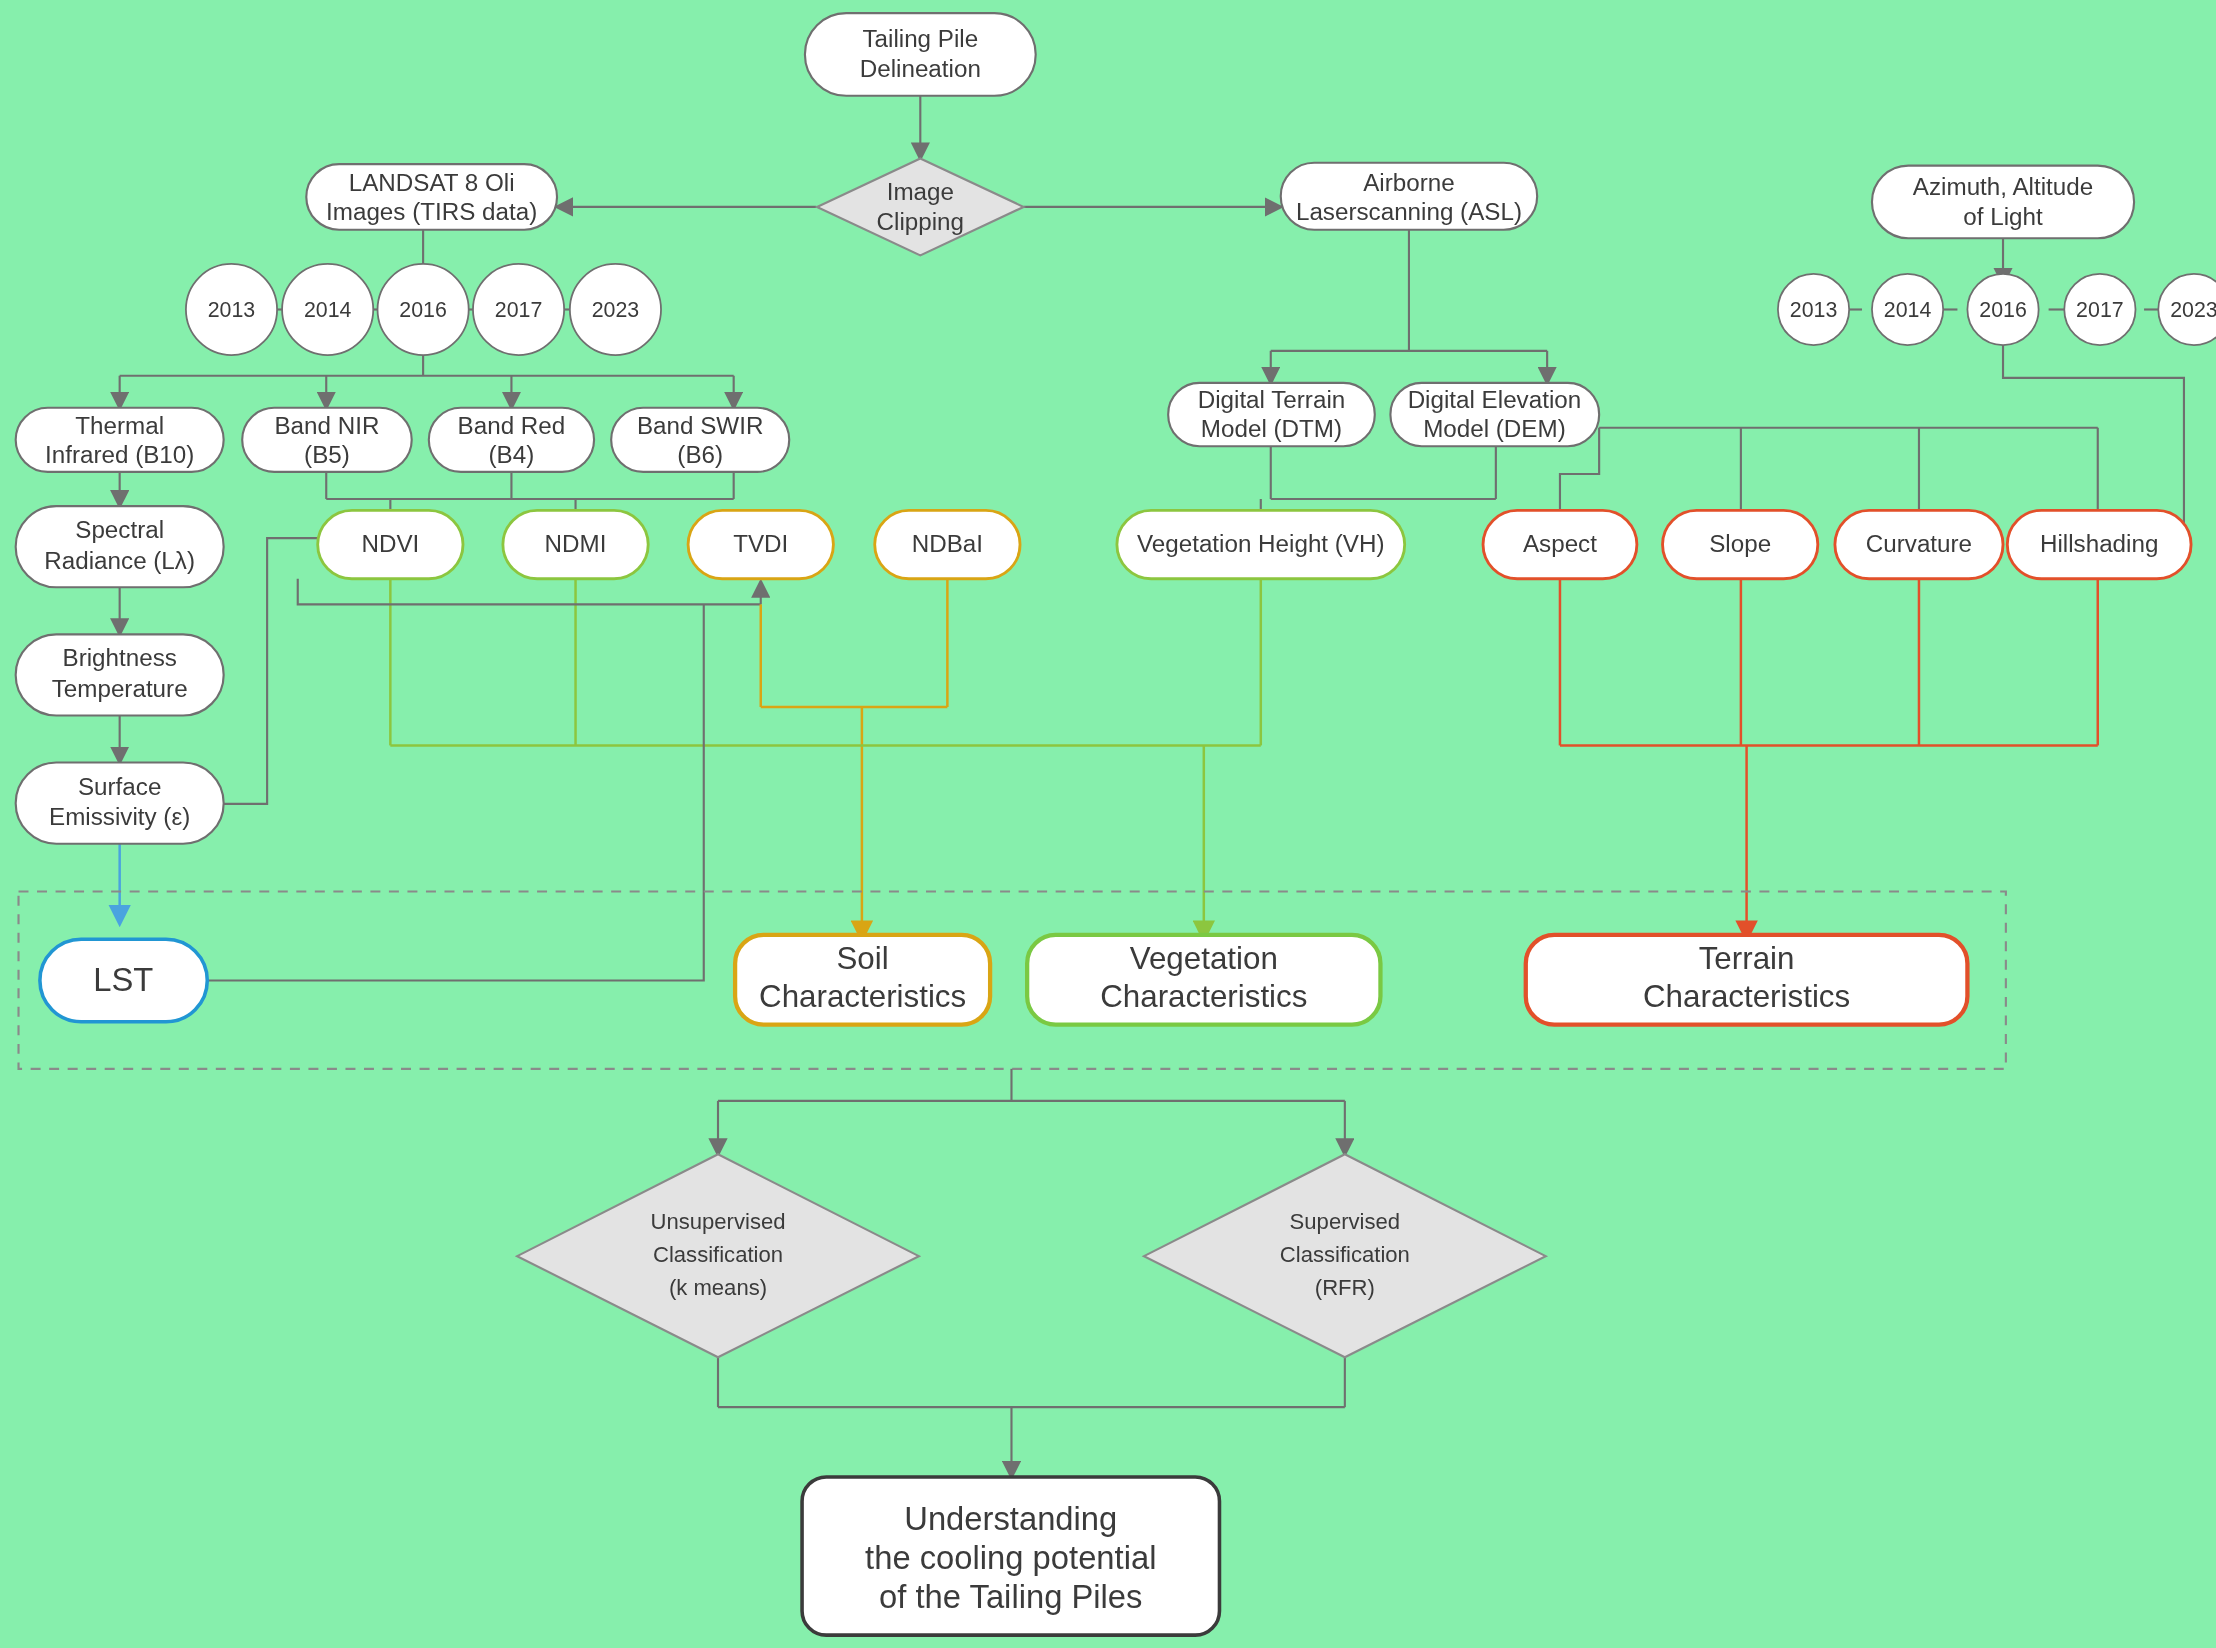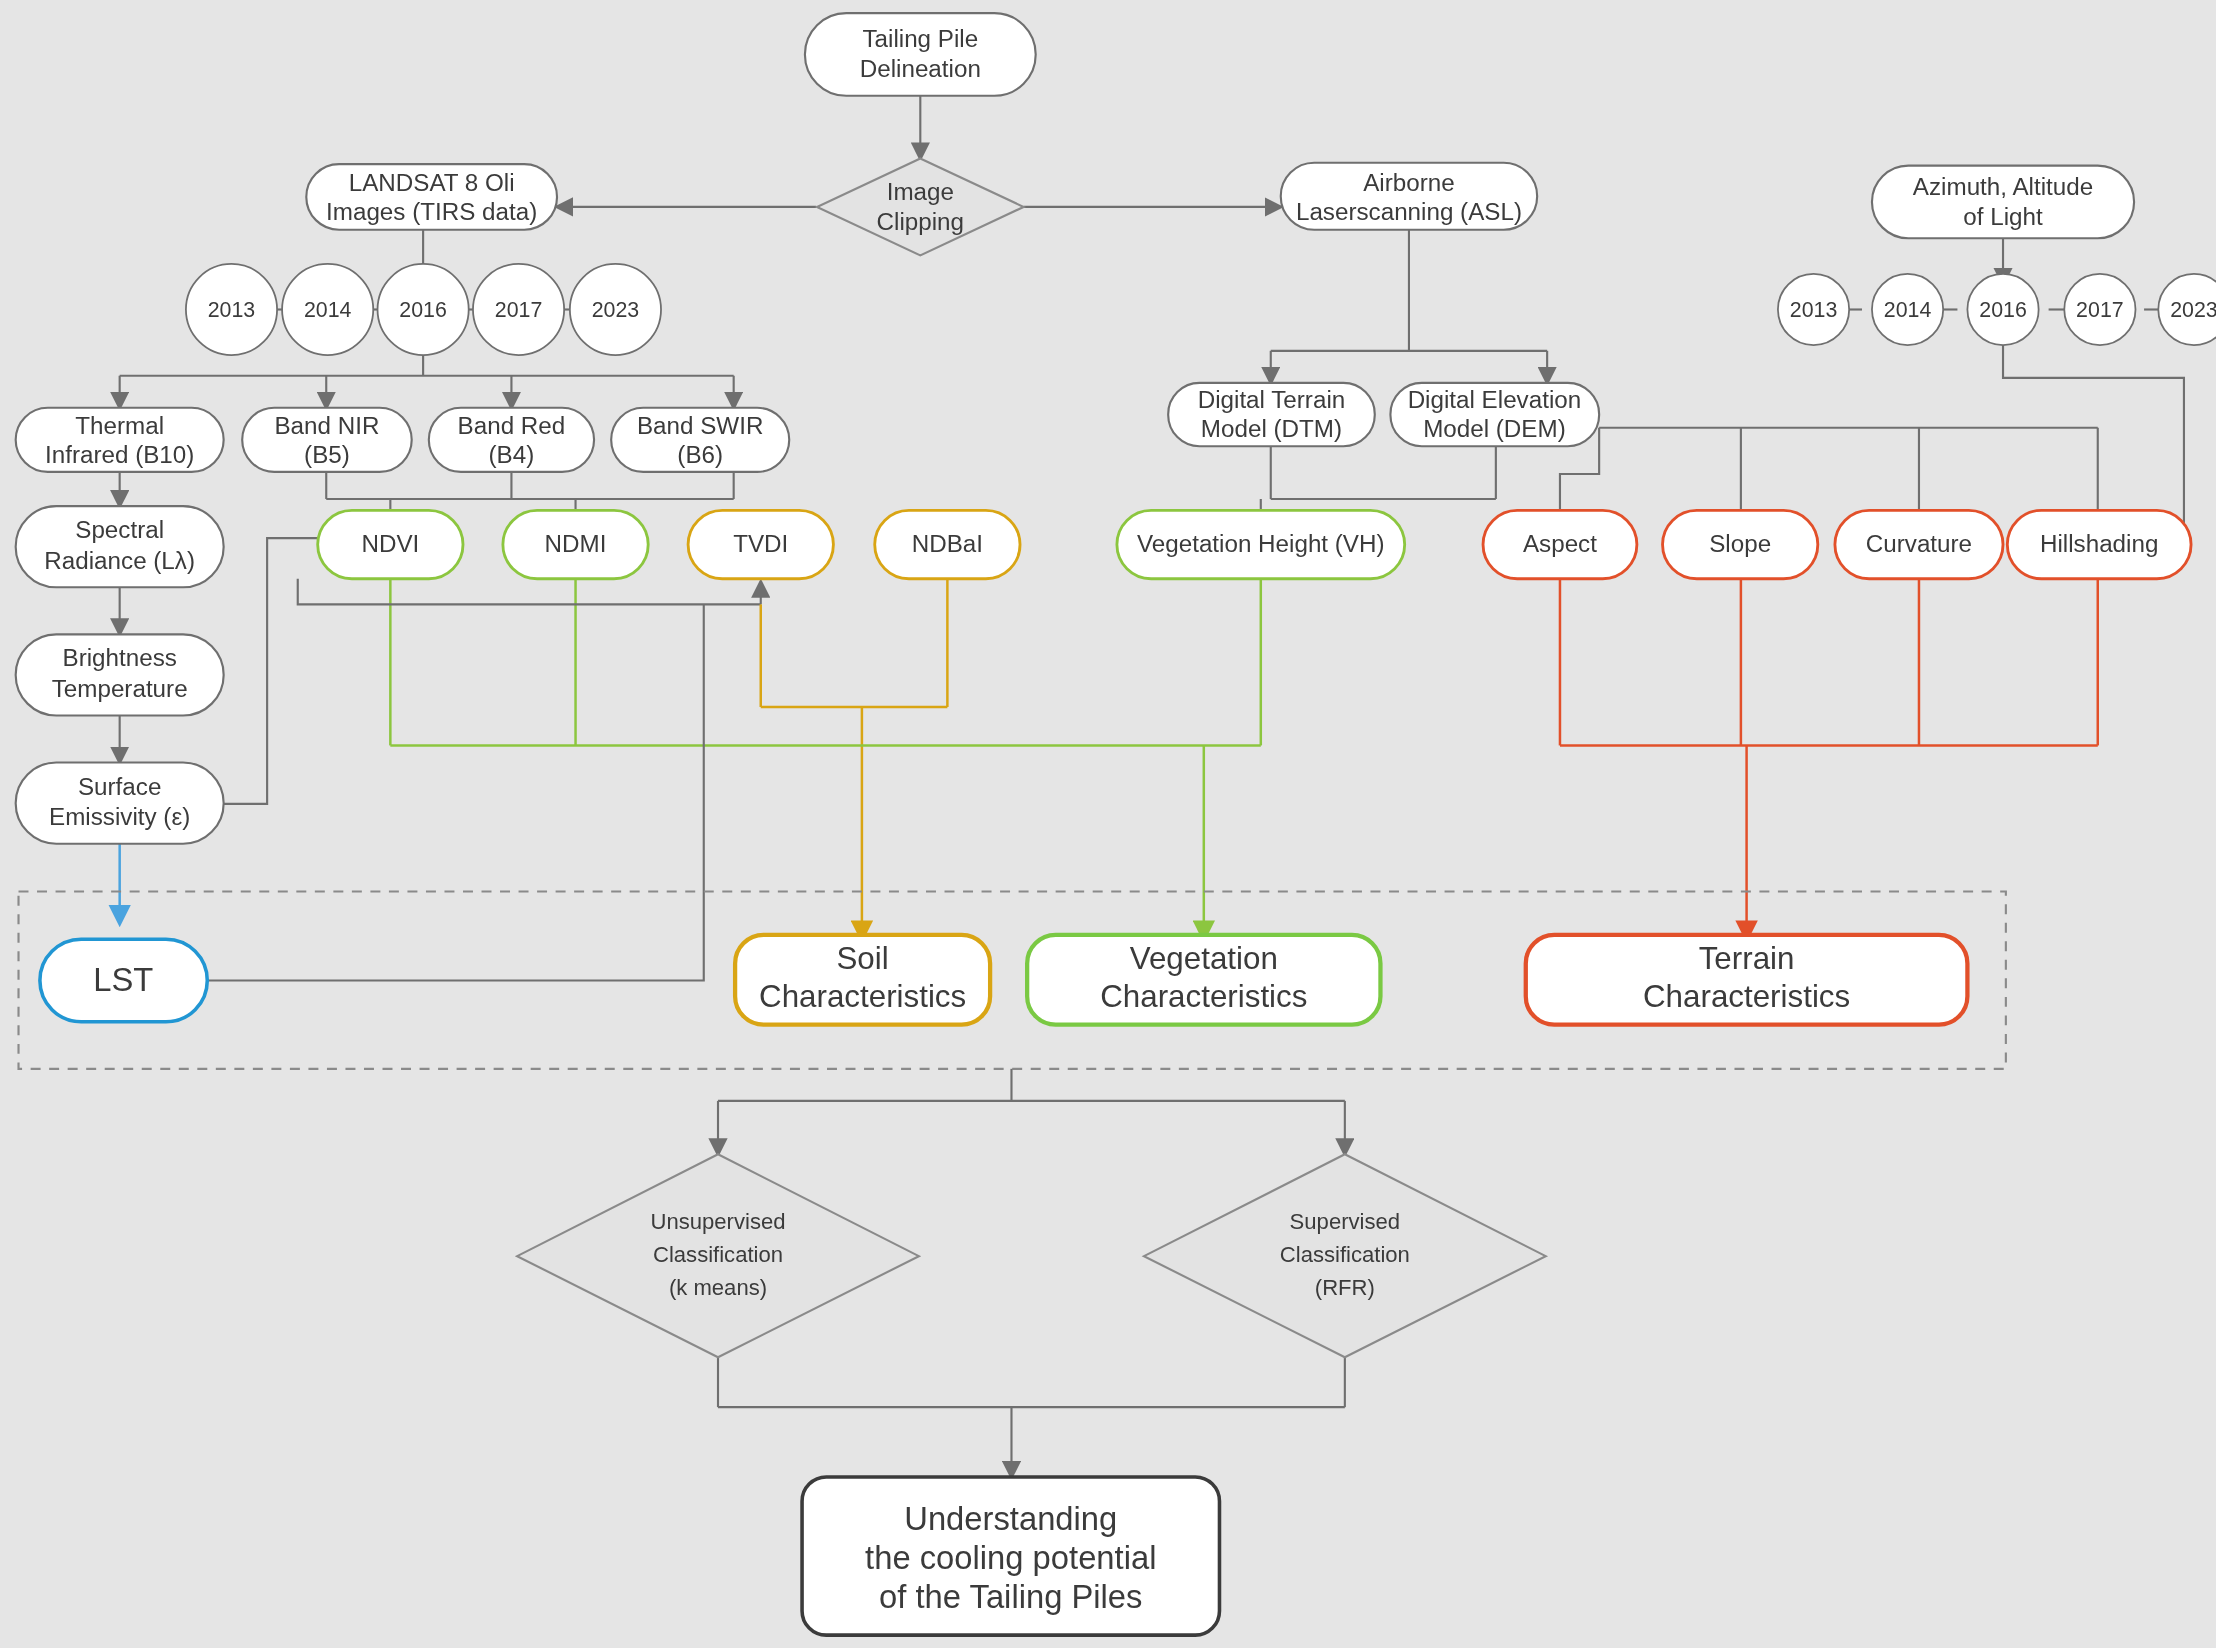--- a/index.html
+++ b/index.html
@@ -1,17 +1,17 @@
 <!DOCTYPE html>
 <html style="font-size:11.4px"><head>
 <meta charset="utf-8">
 <style>
   html,body{margin:0;padding:0;background:#ffffff;}
   body{font-family:"Liberation Sans", sans-serif;}
-  #stage{position:relative;width:2216px;height:1649px;background:#e5e5e5;overflow:hidden;}
+  #stage{position:relative;width:2216px;height:1649px;background:#86efac;overflow:hidden;}
   svg.layer{position:absolute;left:0;top:0;width:2216px;height:1649px;}
   .nodetext{font-family:"Liberation Sans", sans-serif;fill:#3b3b3b;text-anchor:middle;dominant-baseline:middle;}
   .t-sm{font-size:31px;}
   .t-md{font-size:34px;}
   .t-lg{font-size:44px;}
   .t-xl{font-size:46px;}
   .t-yr{font-size:30px;}
   .box{fill:#ffffff;stroke:#6f6f6f;stroke-width:3;}
   .box-green{fill:#ffffff;stroke:#8cc63f;stroke-width:4;}
   .box-gold{fill:#ffffff;stroke:#d9a514;stroke-width:4;}

